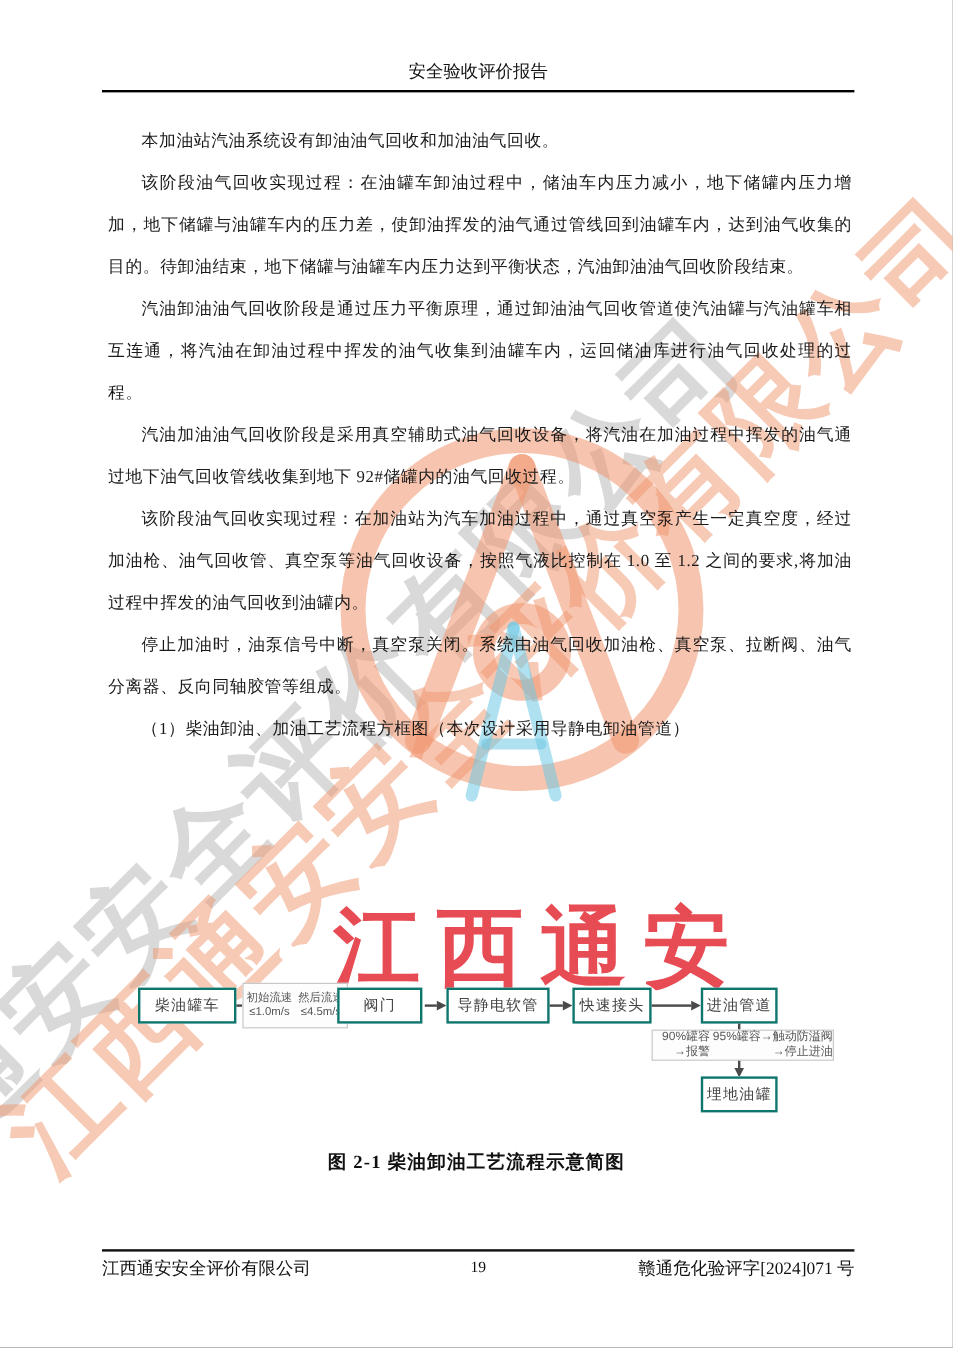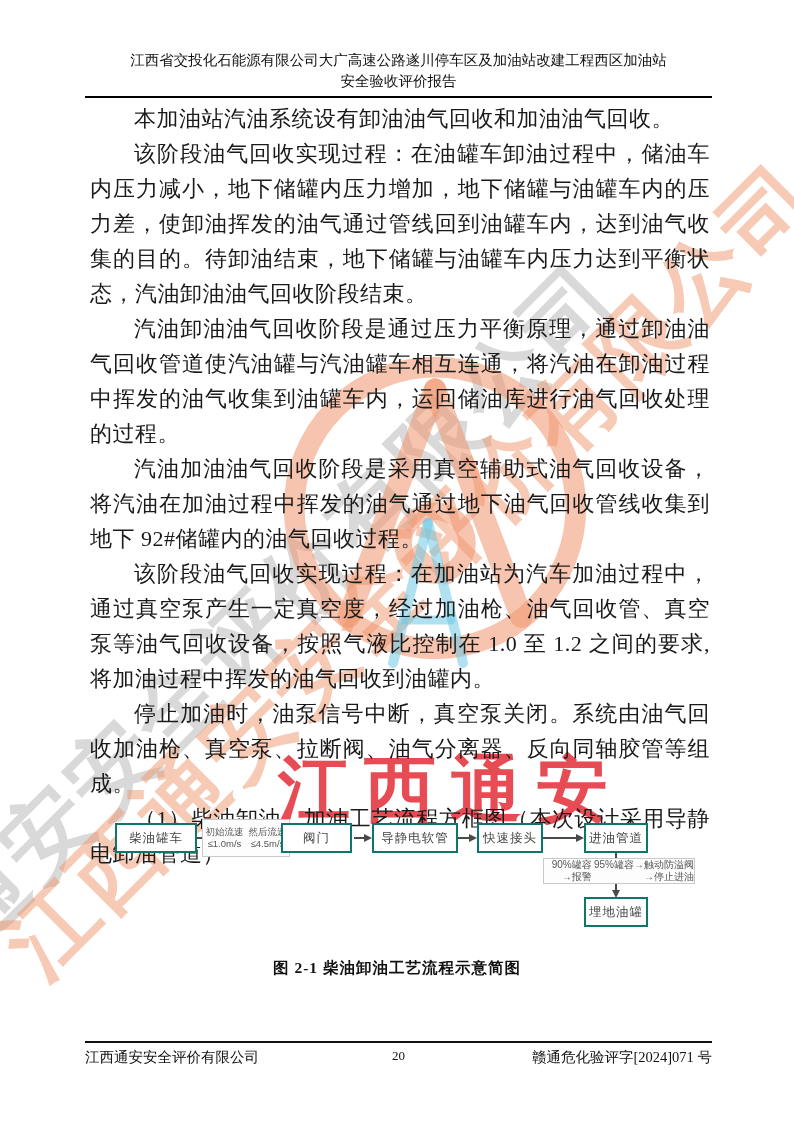--- a/index.html
+++ b/index.html
@@ -26,21 +26,21 @@
   }
   
   .content{position:absolute; inset:0; z-index:1;}
   .header{
     position:absolute; left:85px; top:50px; width:627px;
     text-align:center; font-size:14.5px; line-height:21px; color:#111;
     border-bottom:2px solid #000; padding-bottom:4px;
   }
   .body-text{ position:absolute; left:90px; top:101px; width:620px; }
   .body-text p{
-    margin:0; text-indent:2em; font-size:22px; line-height:35px;
+    margin:0; text-indent:2em; font-size:14px; line-height:35px;
     text-align:justify; letter-spacing:0.5px;
   }
   .sec-heading{
     margin:0; font-size:20px; line-height:42px; font-weight:bold;
     text-indent:0 !important; letter-spacing:0.5px;
   }
   
   .flowchart{ position:absolute; left:0; top:815px; width:794px; height:135px;
     font-family:"Liberation Sans","DejaVu Sans",sans-serif; }
   .fc-box{
@@ -98,21 +98,20 @@
           <path d="M22,105 L68,105" stroke-width="9"></path>
         </g>
       </svg>
     </div>
     <div class="wm-stamp">江西通安</div>
   </div>
 
   <div class="content">
 
     <div class="header">
-      <div>江西省交投化石能源有限公司大广高速公路遂川停车区及加油站改建工程西区加油站</div>
       <div>安全验收评价报告</div>
     </div>
 
     <div class="body-text">
       <p>本加油站汽油系统设有卸油油气回收和加油油气回收。</p>
       <p>该阶段油气回收实现过程：在油罐车卸油过程中，储油车内压力减小，地下储罐内压力增加，地下储罐与油罐车内的压力差，使卸油挥发的油气通过管线回到油罐车内，达到油气收集的目的。待卸油结束，地下储罐与油罐车内压力达到平衡状态，汽油卸油油气回收阶段结束。</p>
       <p>汽油卸油油气回收阶段是通过压力平衡原理，通过卸油油气回收管道使汽油罐与汽油罐车相互连通，将汽油在卸油过程中挥发的油气收集到油罐车内，运回储油库进行油气回收处理的过程。</p>
       <p>汽油加油油气回收阶段是采用真空辅助式油气回收设备，将汽油在加油过程中挥发的油气通过地下油气回收管线收集到地下 92#储罐内的油气回收过程。</p>
       <p>该阶段油气回收实现过程：在加油站为汽车加油过程中，通过真空泵产生一定真空度，经过加油枪、油气回收管、真空泵等油气回收设备，按照气液比控制在 1.0 至 1.2 之间的要求,将加油过程中挥发的油气回收到油罐内。</p>
       <p>停止加油时，油泵信号中断，真空泵关闭。系统由油气回收加油枪、真空泵、拉断阀、油气分离器、反向同轴胶管等组成。</p>
@@ -159,18 +158,18 @@
       <div class="vline" style="left:615px; top:69px; height:6px;"></div>
       <div class="ah-down" style="left:611.5px; top:75px;"></div>
 
       <div class="fc-box" style="left:584px; top:82px; width:64px; border-width:2.5px;">埋地油罐</div>
     </div>
 
     <div class="fig-caption">图 2-1 柴油卸油工艺流程示意简图</div>
 
     <div class="footer">
       <span>江西通安安全评价有限公司</span>
-      <span class="pg">20</span>
+      <span class="pg">19</span>
       <span>赣通危化验评字[2024]071 号</span>
     </div>
 
   </div>
 </div>
 
 </body></html>

